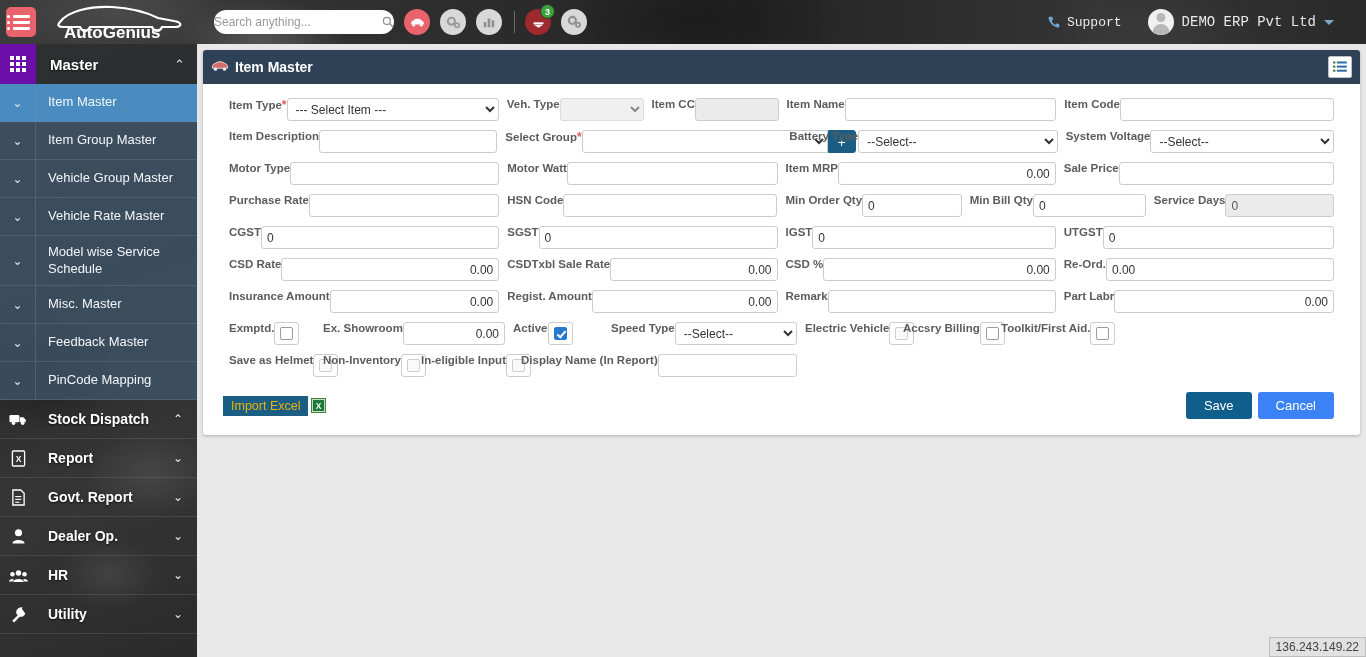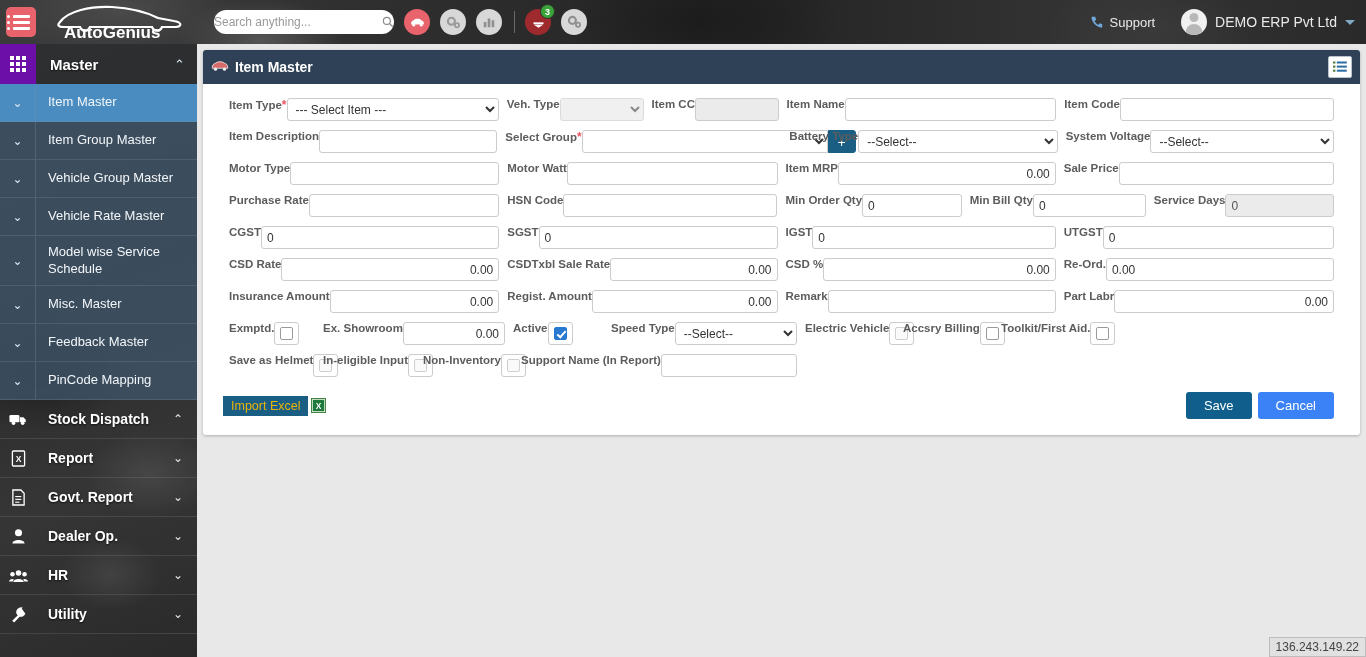--- a/index.html
+++ b/index.html
@@ -58,21 +58,21 @@
   .circ-dark { background: #9e2a2e; }
   .divider-v { width: 1px; height: 22px; background: #6a6a6a; margin-left: 12px; }
   .badge {
     position: absolute; top: -5px; right: -4px; min-width: 15px; height: 15px;
     border-radius: 50%; background: #3aa33a; color: #fff; font-size: 9px;
     font-weight: bold; display: flex; align-items: center; justify-content: center;
     border: 1px solid #2e2e2e; padding: 0 2px;
   }
 
   .topbar-right {
-    margin-left: auto; display: flex; align-items: center; padding-right: 11px;
+    margin-left: auto; display: flex; align-items: center; padding-right: 32px; font-family: Liberation Mono, monospace;
   }
   .support {
     display: flex; align-items: center; gap: 6px; color: #eaeaea; font-size: 13px;
     cursor: pointer; margin-right: 26px;
   }
   .userbox { display: flex; align-items: center; gap: 8px; cursor: pointer; }
   .avatar {
     width: 26px; height: 26px; border-radius: 50%; background: #f1f1f1;
     overflow: hidden; position: relative; flex: 0 0 26px;
   }
@@ -671,34 +671,34 @@
         </div>
       </div>
 
       <div class="row">
         <div class="fg" style="width:86px">
           <span class="lab">Save as Helmet</span>
           <div class="chkbox">
             <span class="cb disabled"></span>
           </div>
         </div>
+        <div class="fg" style="width:90px">
+          <span class="lab">Non-Inventory</span>
+          <div class="chkbox">
+            <span class="cb disabled"></span>
+          </div>
+        </div>
         <div class="fg" style="width:92px">
           <span class="lab">In-eligible Input</span>
           <div class="chkbox">
             <span class="cb disabled"></span>
           </div>
         </div>
-        <div class="fg" style="width:90px">
-          <span class="lab">Non-Inventory</span>
-          <div class="chkbox">
-            <span class="cb disabled"></span>
-          </div>
-        </div>
-        <div class="fg w4">
-          <span class="lab">Support Name (In Report)</span>
+        <div class="fg w4">
+          <span class="lab">Display Name (In Report)</span>
           <input class="ctl" value="" style="">
         </div>
       </div>
 
     </div>
 
     <div class="footer-row">
       <span class="import-btn">Import Excel</span>
       <span class="excel-ic">
         <svg width="15" height="15" viewBox="0 0 16 16">

